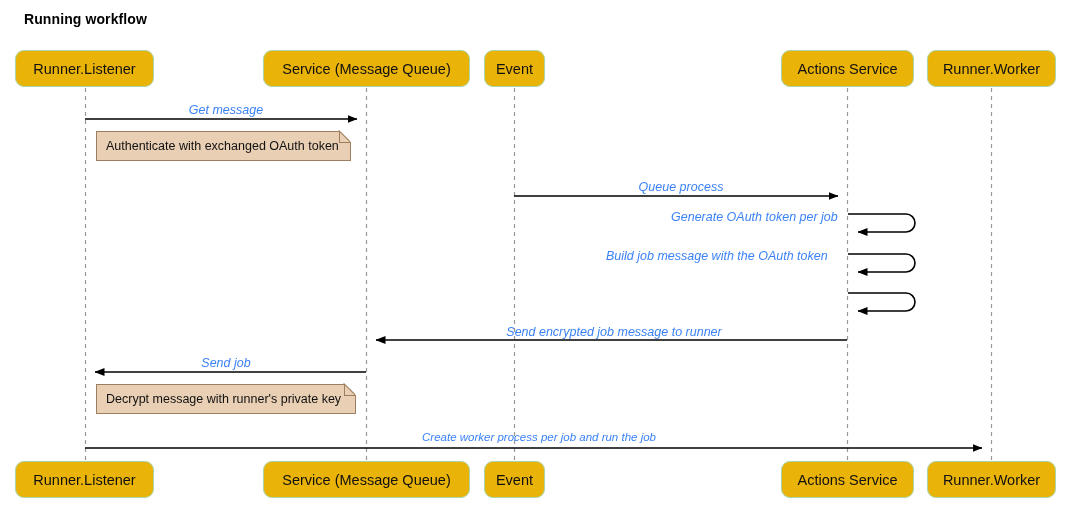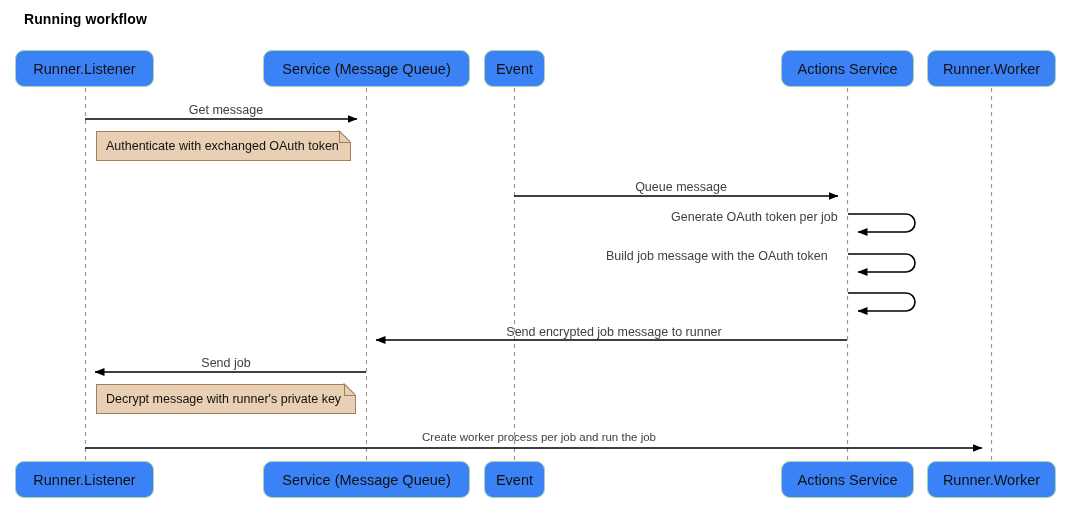--- a/index.html
+++ b/index.html
@@ -34,21 +34,21 @@
     width: 1072px;
     font-size: 14px;
     font-weight: bold;
     color: #000000;
     letter-spacing: 0.1px;
     padding-left: 24px;
   }
   .participant {
     position: absolute;
     box-sizing: border-box;
-    background: #3b82f6;
+    background: #eab308;
     border: 1px solid #a9d5a8;
     border-radius: 9px;
     display: flex;
     align-items: center;
     justify-content: center;
     font-size: 14.5px;
     color: #111111;
     white-space: nowrap;
     height: 37px;
   }
@@ -93,23 +93,24 @@
     top: -1px;
     width: 16px;
     height: 16px;
     border-top: 1px solid #9d7f5f;
     transform: rotate(45deg);
     transform-origin: left top;
   }
   .msg-label {
     position: absolute;
     font-size: 12.5px;
-    color: #404040;
+    color: #3b82f6;
     white-space: nowrap;
     transform: translateX(-50%);
+    font-style: italic;
   }
   .msg-label.small {
     font-size: 11.5px;
   }
   .msg-label.right-anchor {
     transform: none;
   }
 </style>
 </head>
 <body>
@@ -163,21 +164,21 @@
   <div class="participant" style="left:927px; top:50px;  width:129px;">Runner.Worker</div>
 
   <div class="participant" style="left:15px;  top:461px; width:139px;">Runner.Listener</div>
   <div class="participant" style="left:263px; top:461px; width:207px;">Service (Message Queue)</div>
   <div class="participant" style="left:484px; top:461px; width:61px;">Event</div>
   <div class="participant" style="left:781px; top:461px; width:133px;">Actions Service</div>
   <div class="participant" style="left:927px; top:461px; width:129px;">Runner.Worker</div>
 
   <div class="msg-label" style="left:226px; top:103px;">Get message</div>
 
-  <div class="msg-label" style="left:681px; top:180px;">Queue message</div>
+  <div class="msg-label" style="left:681px; top:180px;">Queue process</div>
 
   <div class="msg-label right-anchor" style="left:671px; top:210px;">Generate OAuth token per job</div>
 
   <div class="msg-label right-anchor" style="left:606px; top:249px;">Build job message with the OAuth token</div>
 
 
   <div class="msg-label" style="left:606px; top:325px;margin-left:8px;">Send encrypted job message to runner</div>
 
   <div class="msg-label" style="left:226px; top:356px;">Send job</div>
 

